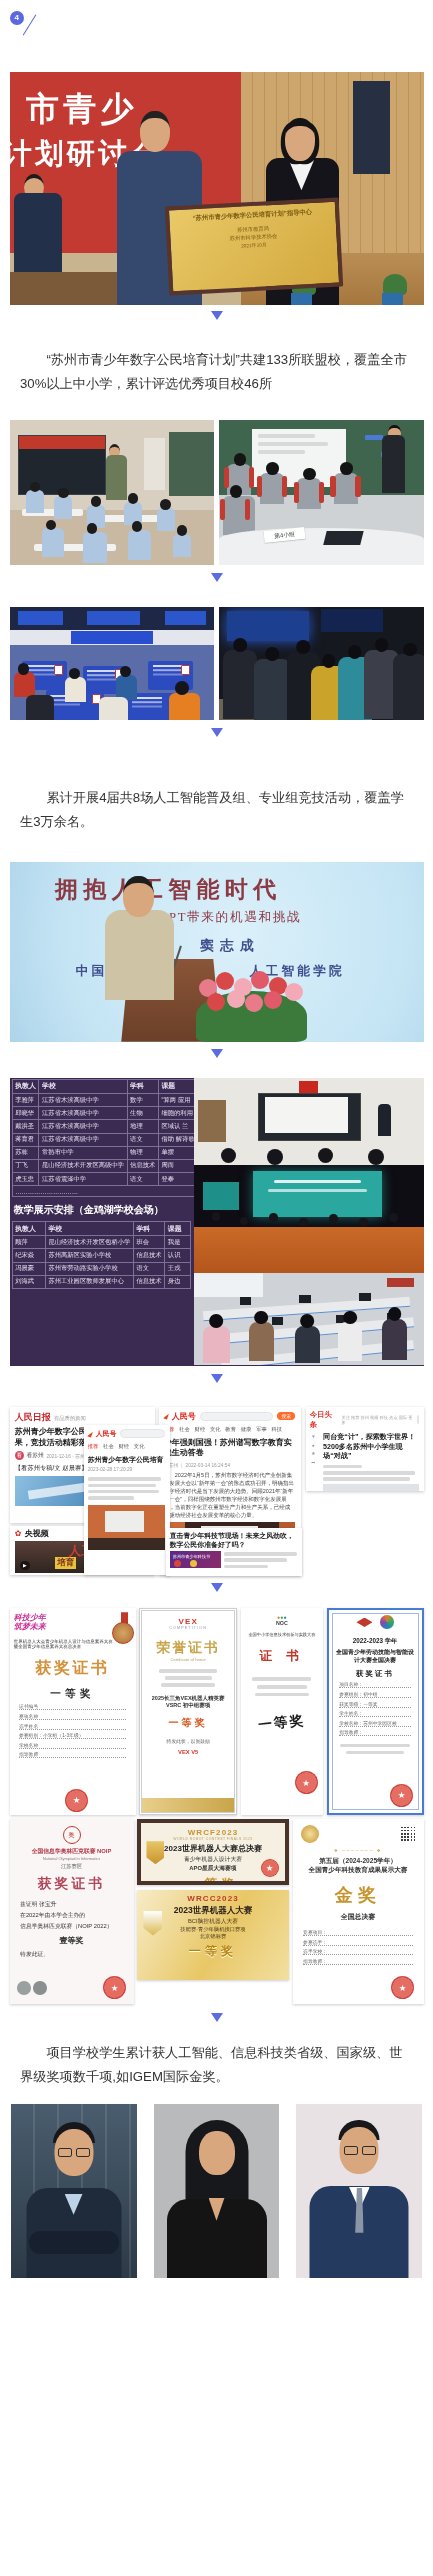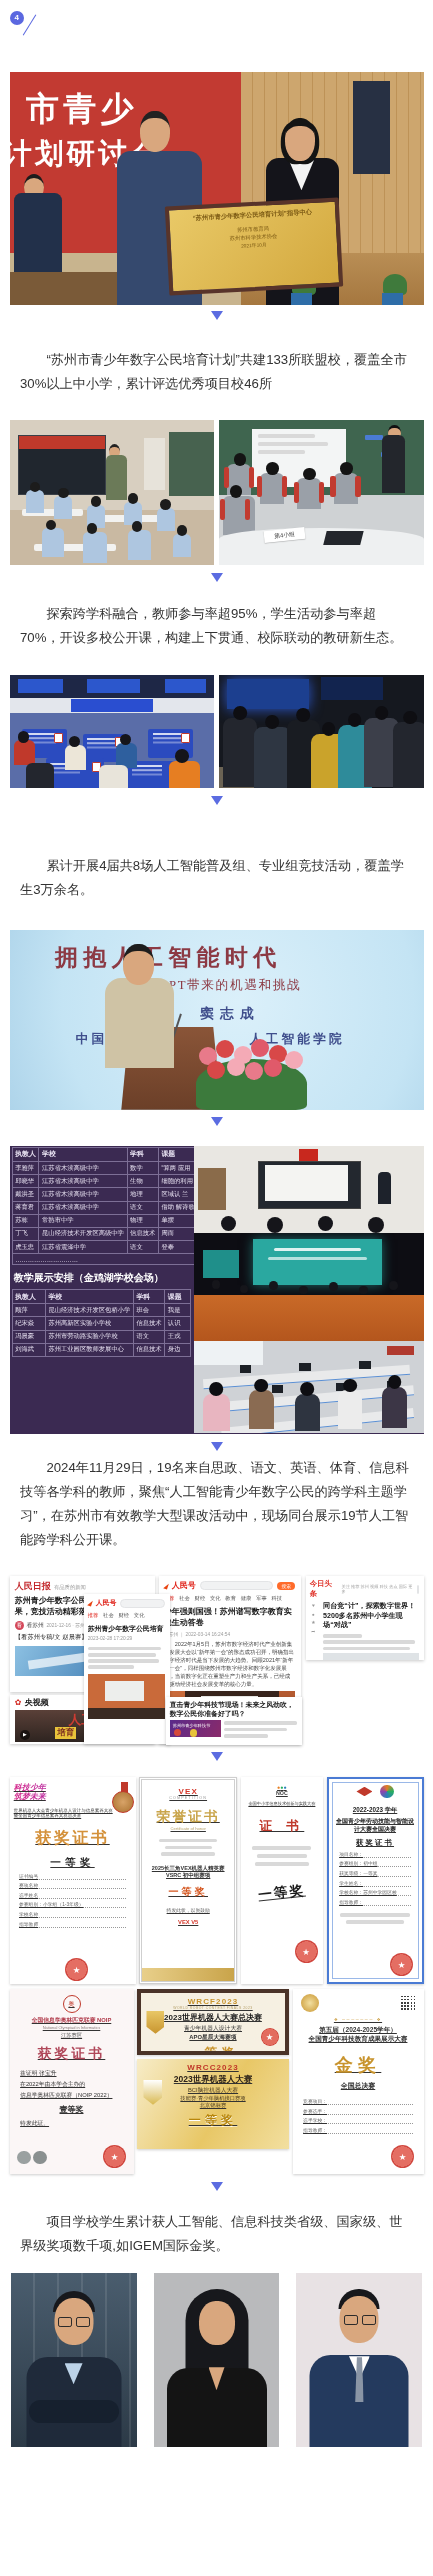--- a/index.html
+++ b/index.html
@@ -135,21 +135,21 @@
   .pill{background:#f1f2f3;border:0.5px solid #e3e4e6;border-radius:6.3px;height:6.9px;flex:1;}
   .tabs{display:flex;gap:4.8px;color:#555;}
   .tabs .on{color:#e0241b;}
   .btn-org{background:#ff6b2b;color:#fff;border-radius:6.3px;font-size:4.8px;padding:1.1px 4.2px;}
   .tt-logo{color:#e0372e;font-weight:bold;font-size:7.4px;}
   .navw{color:#a7a7a7;font-size:4.2px;}
   .pimg{position:relative;overflow:hidden;}
   
   .certs{margin:0 9.5px;}
   .crow{display:flex;gap:3.7px;}
-  .cert{position:relative;background:#fff;box-shadow:0 0.5px 2.6px rgba(0,0,0,.2);box-sizing:border-box;overflow:hidden;text-align:center;text-decoration:underline;}
+  .cert{position:relative;background:#fff;box-shadow:0 0.5px 2.6px rgba(0,0,0,.2);box-sizing:border-box;overflow:hidden;text-align:center;}
   .seal{position:absolute;width:23px;height:23px;border-radius:50%;background:radial-gradient(circle,#e05548 0 62%,#c8281e 63%);opacity:.85;}
   .seal:before{content:"★";position:absolute;left:50%;top:50%;transform:translate(-50%,-52%);color:#fff;font-size:8.5px;}
   .dotline{border-bottom:0.5px dotted #999;}
   .fld{font-size:4.8px;color:#666;text-align:left;margin:2.6px 5.3px 0;}
   .gold-title{color:#c8942e;font-weight:bold;}
   
   .ports{display:flex;gap:17px;margin:0 10.6px;}
   .port{flex:1;height:174px;position:relative;overflow:hidden;}
   .ph-head{position:absolute;left:50%;transform:translateX(-50%);width:39px;height:47px;background:#d9a77e;border-radius:46%;}
   .ph-hair{position:absolute;left:50%;transform:translateX(-50%);background:#17181c;}
@@ -231,21 +231,20 @@
       <div class="stud" style="left:20%;top:36%;"></div>
       <div class="stud" style="left:38%;top:40%;"></div>
       <div class="stud" style="left:56%;top:36%;"></div>
       <div class="stud" style="left:2%;top:52%;width:32px;height:39px;"></div>
       <div class="abs bigdesk"></div>
       <div class="abs laptop"></div>
       <div class="abs sign">第4小组</div>
     </div>
   </div>
   <div class="arrow" style="margin-top:7.4px;"></div>
-  <p class="para" style="margin-top:20px;">探索跨学科融合，教师参与率超95%，学生活动参与率超70%，开设多校公开课，构建上下贯通、校际联动的教研新生态。</p>
 
   <div class="figrow" style="margin-top:25px;">
     <div class="fig s3l">
       <div class="abs scr" style="left:4%;width:22%;"></div>
       <div class="abs scr" style="left:38%;width:26%;"></div>
       <div class="abs scr" style="right:4%;width:20%;"></div>
       <div class="abs stagescr"></div>
       <div class="board3" style="left:6%;top:48%;"></div>
       <div class="board3" style="left:36%;top:52%;"></div>
       <div class="board3" style="left:68%;top:48%;"></div>
@@ -439,21 +438,20 @@
         <div class="mon" style="left:84%;top:44%;"></div>
         <div class="crowd" style="left:4%;top:58%;width:27.5px;height:37px;background:#e8b5c0;"></div>
         <div class="crowd" style="left:24%;top:54%;width:25px;height:39px;background:#8a6b52;"></div>
         <div class="crowd" style="left:44%;top:58%;width:25px;height:37px;background:#2e3440;"></div>
         <div class="crowd" style="left:63%;top:54%;width:24px;height:39px;background:#ececec;"></div>
         <div class="crowd" style="left:82%;top:50%;width:25px;height:41px;background:#3c3646;"></div>
       </div>
     </div>
   </div>
   <div class="arrow" style="margin-top:8px;"></div>
-  <p class="para" style="margin-top:5.3px;">2024年11月29日，19名来自思政、语文、英语、体育、信息科技等各学科的教师，聚焦“人工智能青少年数字公民的跨学科主题学习”，在苏州市有效教学大型课改活动中，现场同台展示19节人工智能跨学科公开课。</p>
 
   <div class="collage" style="margin-top:24px;">
     <div class="card" style="left:0;top:0;width:145px;height:116px;padding:4.2px 5.3px;">
       <div><span class="np-logo">人民日报</span><span class="np-tag">有品质的新闻</span></div>
       <div class="hl" style="font-size:8px;margin-top:3.2px;line-height:10.6px;">苏州青少年数字公民培育计划结硕果，竞技活动精彩落幕</div>
       <div style="margin-top:3.2px;display:flex;align-items:center;gap:2.6px;">
         <span class="avatar">看</span>
         <span style="font-size:5.8px;color:#444;">看苏州</span>
         <span class="meta">2021-12-16 · 苏州广电总台APP看苏州</span>
       </div>

